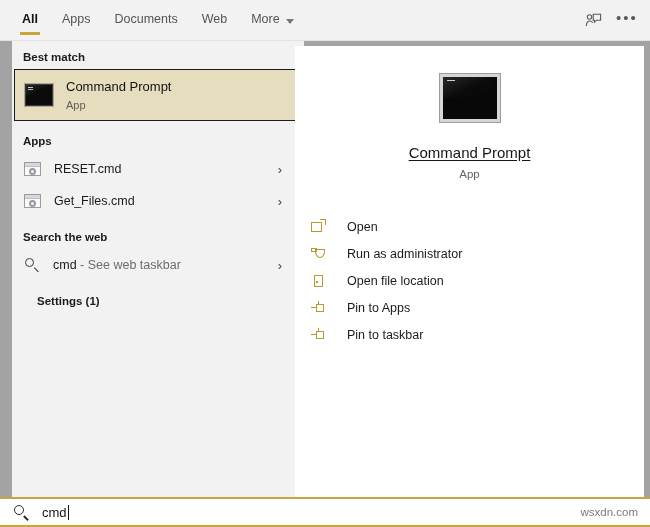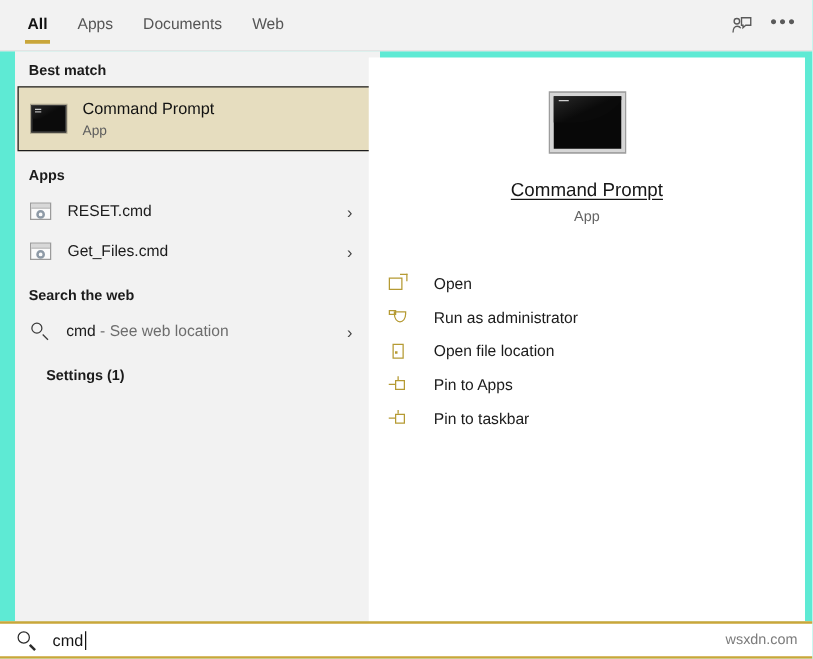--- a/index.html
+++ b/index.html
@@ -14,21 +14,21 @@
     -webkit-font-smoothing: antialiased;
     overflow: hidden;
     position: relative;
   }
 
   #app {
     position: absolute;
     left: 0; top: 0;
     width: 650px;
     height: 527px;
-    background: #5eead4;
+    background: #a3a3a3;
   }
 
   
   .tabbar {
     position: absolute;
     left: 0; top: 0;
     width: 650px;
     height: 41px;
     background: #f2f2f2;
     border-bottom: 1px solid #e3e3e3;
@@ -463,20 +463,24 @@
       </div>
 
       <div class="tab">
         <span class="tlabel">Documents</span>
       </div>
 
       <div class="tab">
         <span class="tlabel">Web</span>
       </div>
 
+      <div class="tab">
+        <span class="tlabel">More</span>
+        <span class="caret"></span>
+      </div>
 
     </div>
 
     <div class="topright">
       <div class="ticon">
         <svg width="17" height="17" viewBox="0 0 17 17" aria-hidden="true">
           <circle cx="4.5" cy="5" r="2.2" fill="none" stroke="#5a5a5a" stroke-width="1.1"></circle>
           <path d="M1.4 14 C1.4 10.4 3 9 4.8 9 C6 9 7 9.6 7.6 10.6" fill="none" stroke="#5a5a5a" stroke-width="1.1"></path>
           <path d="M8.2 2.2 H15.6 V8.2 H11.6 L9.4 10.2 V8.2 H8.2 Z" fill="none" stroke="#5a5a5a" stroke-width="1.1"></path>
         </svg>
@@ -510,21 +514,21 @@
     <div class="listrow">
       <div class="cmdfile-ico"></div>
       <div class="rowlabel">Get_Files.cmd</div>
       <div class="chev">›</div>
     </div>
 
     <div class="section-head" style="padding-top:14px;">Search the web</div>
 
     <div class="listrow">
       <div class="search-mag"></div>
-      <div class="rowlabel"><span>cmd</span><span class="muted"> - See web location</span></div>
+      <div class="rowlabel"><span>cmd</span><span class="muted"> - See web taskbar</span></div>
       <div class="chev">›</div>
     </div>
 
     <div class="section-head" style="padding-top:14px;padding-left:25px;">Settings (1)</div>
 
   </div>
 
   <div class="rightpanel">
 
     <div class="hero">

